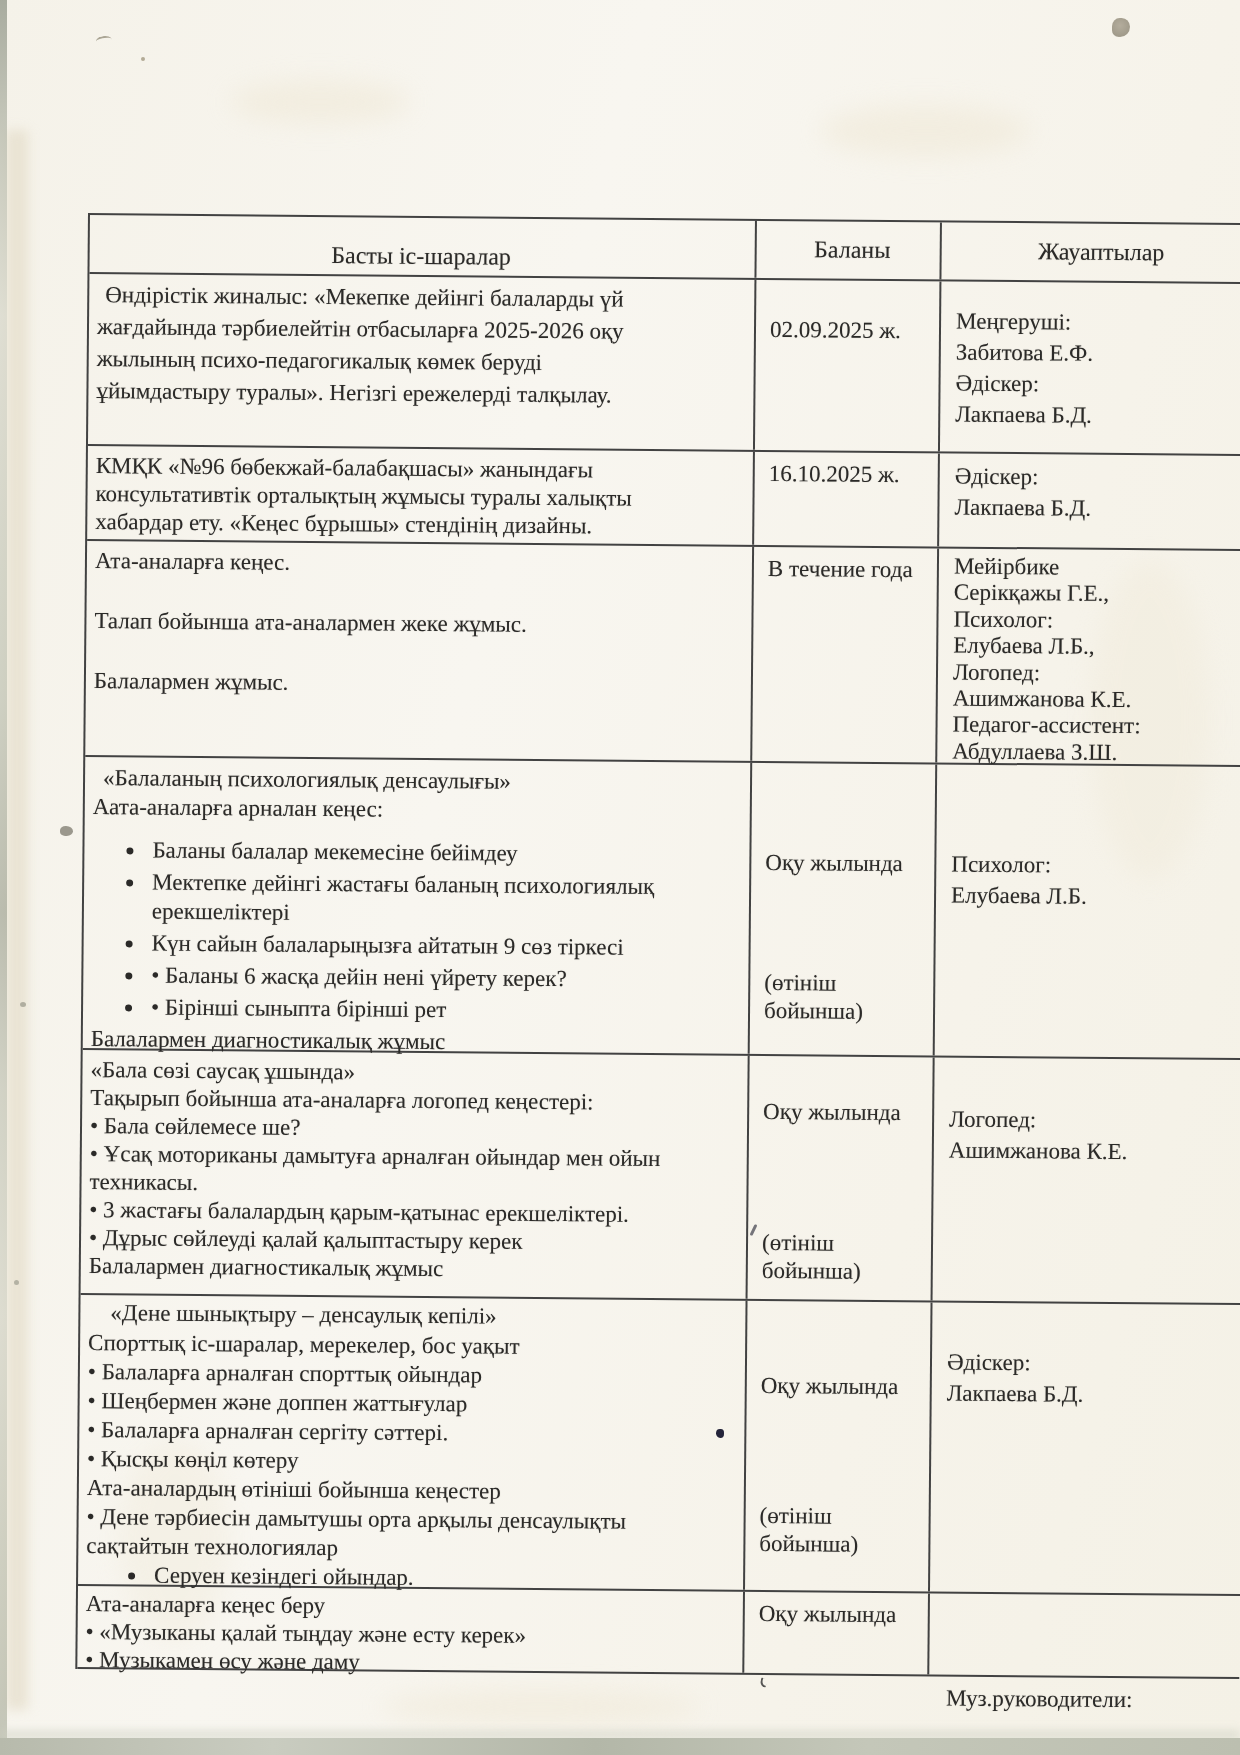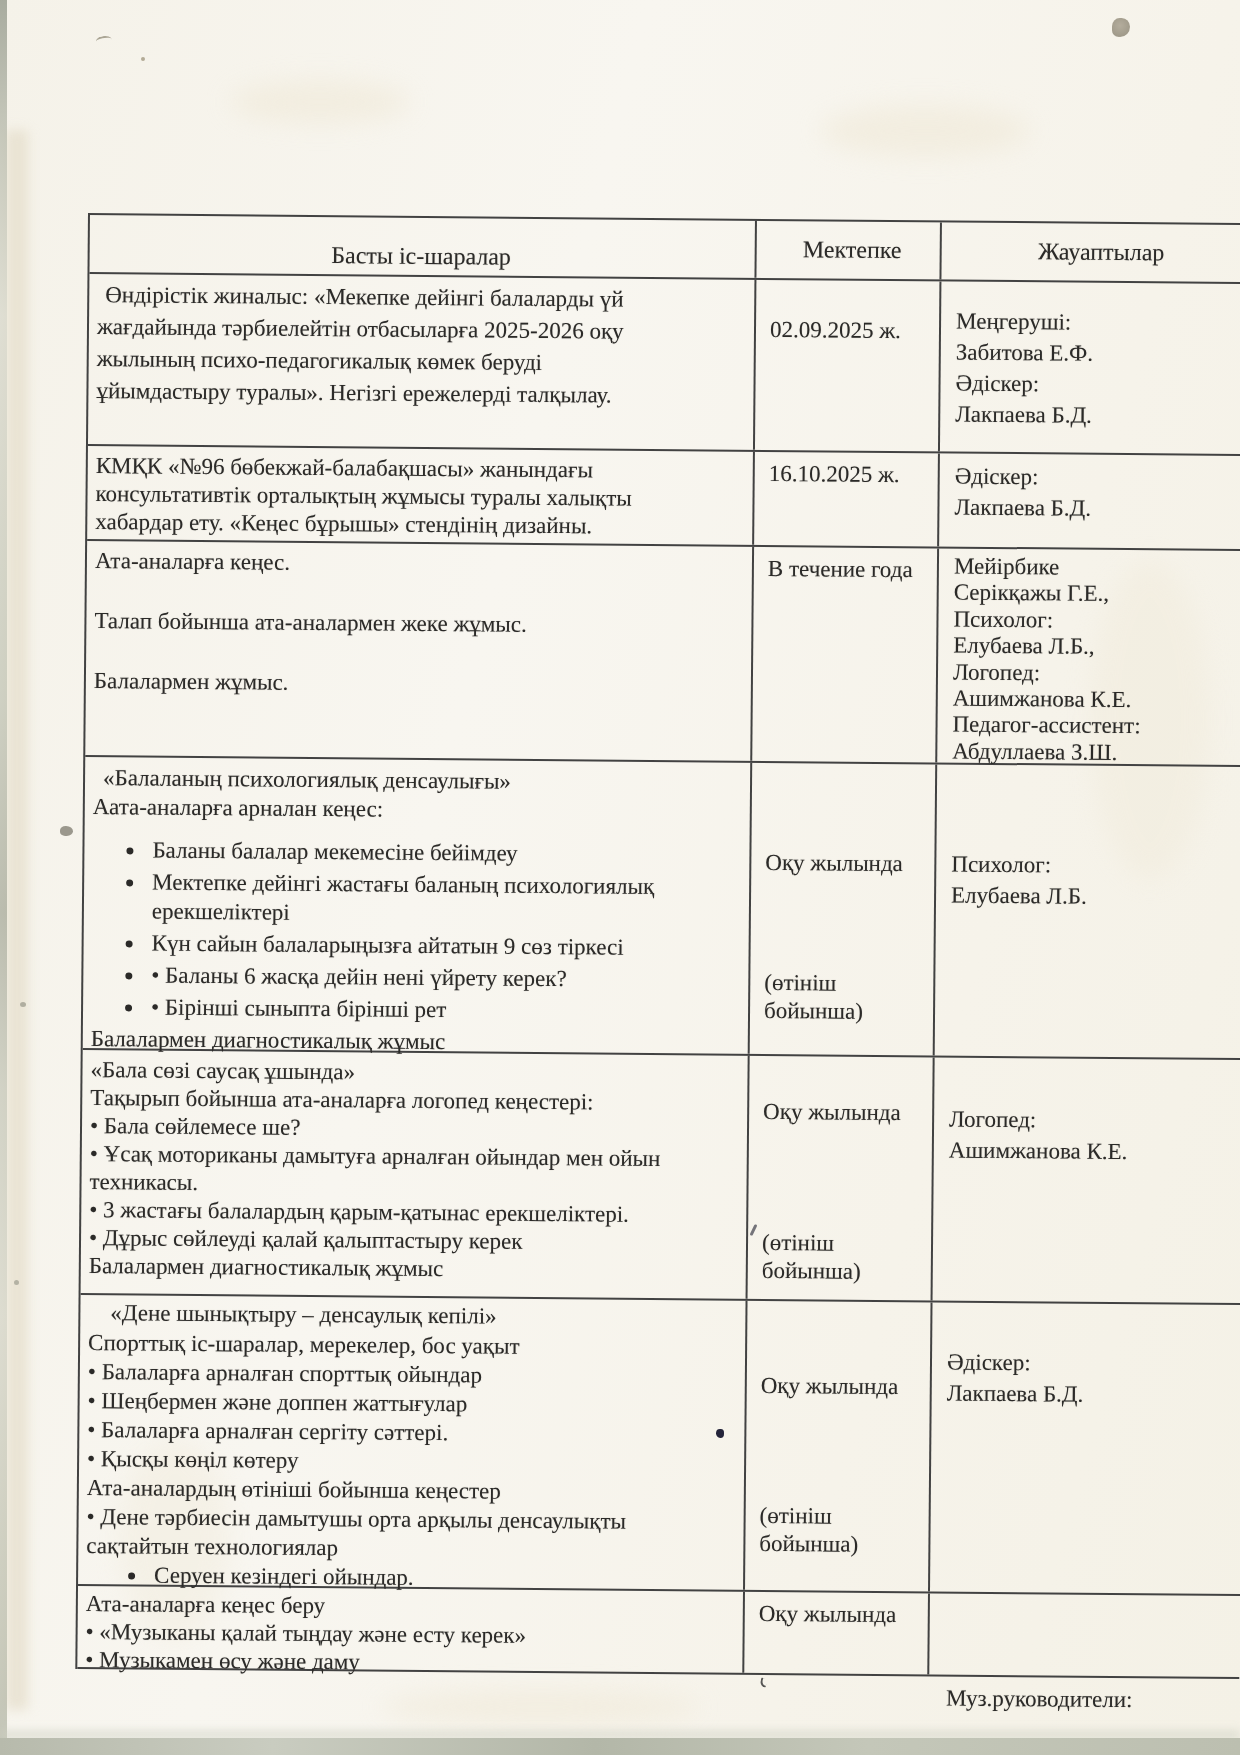--- a/index.html
+++ b/index.html
@@ -99,21 +99,21 @@
 <div class="art bottom-haze"></div>
 <div class="art bottom-band"></div>
 
 <div class="table-wrap txt">
 
   <div class="tr hdr" style="height:59px">
     <div class="td c1">
         <span>Басты іс-шаралар</span>
       </div>
     <div class="td c2">
-        <span>Мектепке</span>
+        <span>Баланы</span>
       </div>
     <div class="td c3">
         <span>Жауаптылар</span>
       </div>
   </div>
 
   <div class="tr lh32" style="height:172px">
     <div class="td c1" style="padding-top:5px">
       <div class="line ind8">Өндірістік жиналыс:  «Мекепке дейінгі балаларды үй</div>
       <div class="line">жағдайында тәрбиелейтін отбасыларға 2025-2026 оқу</div>

